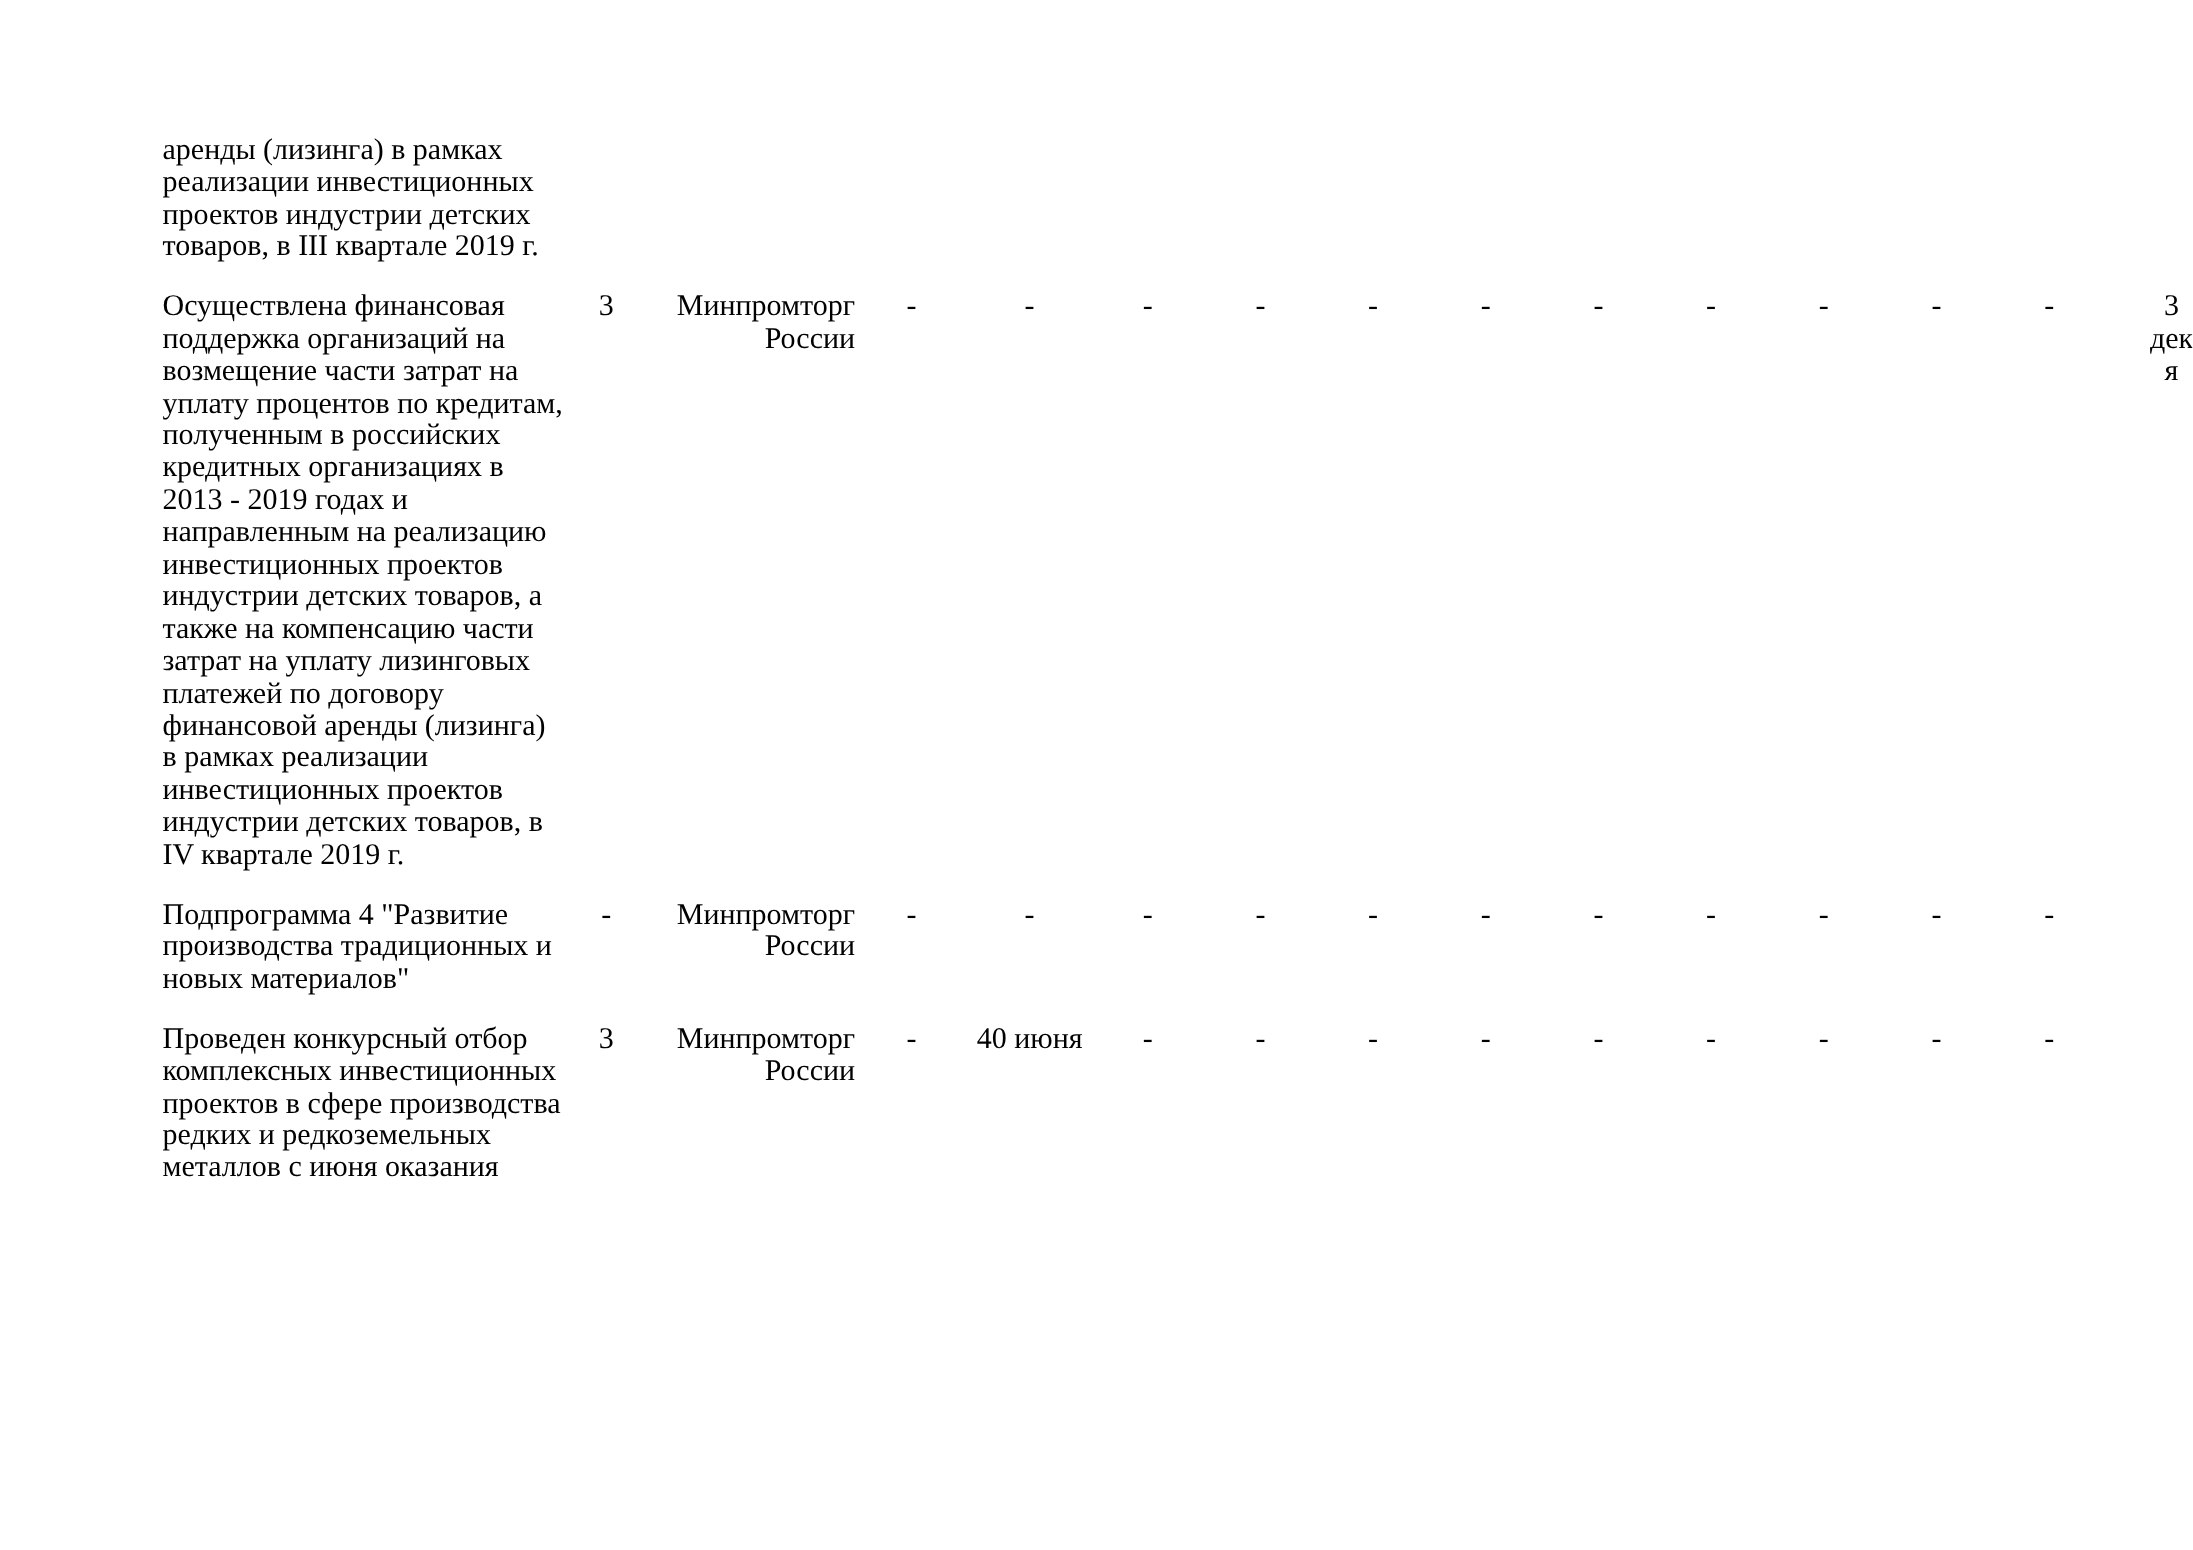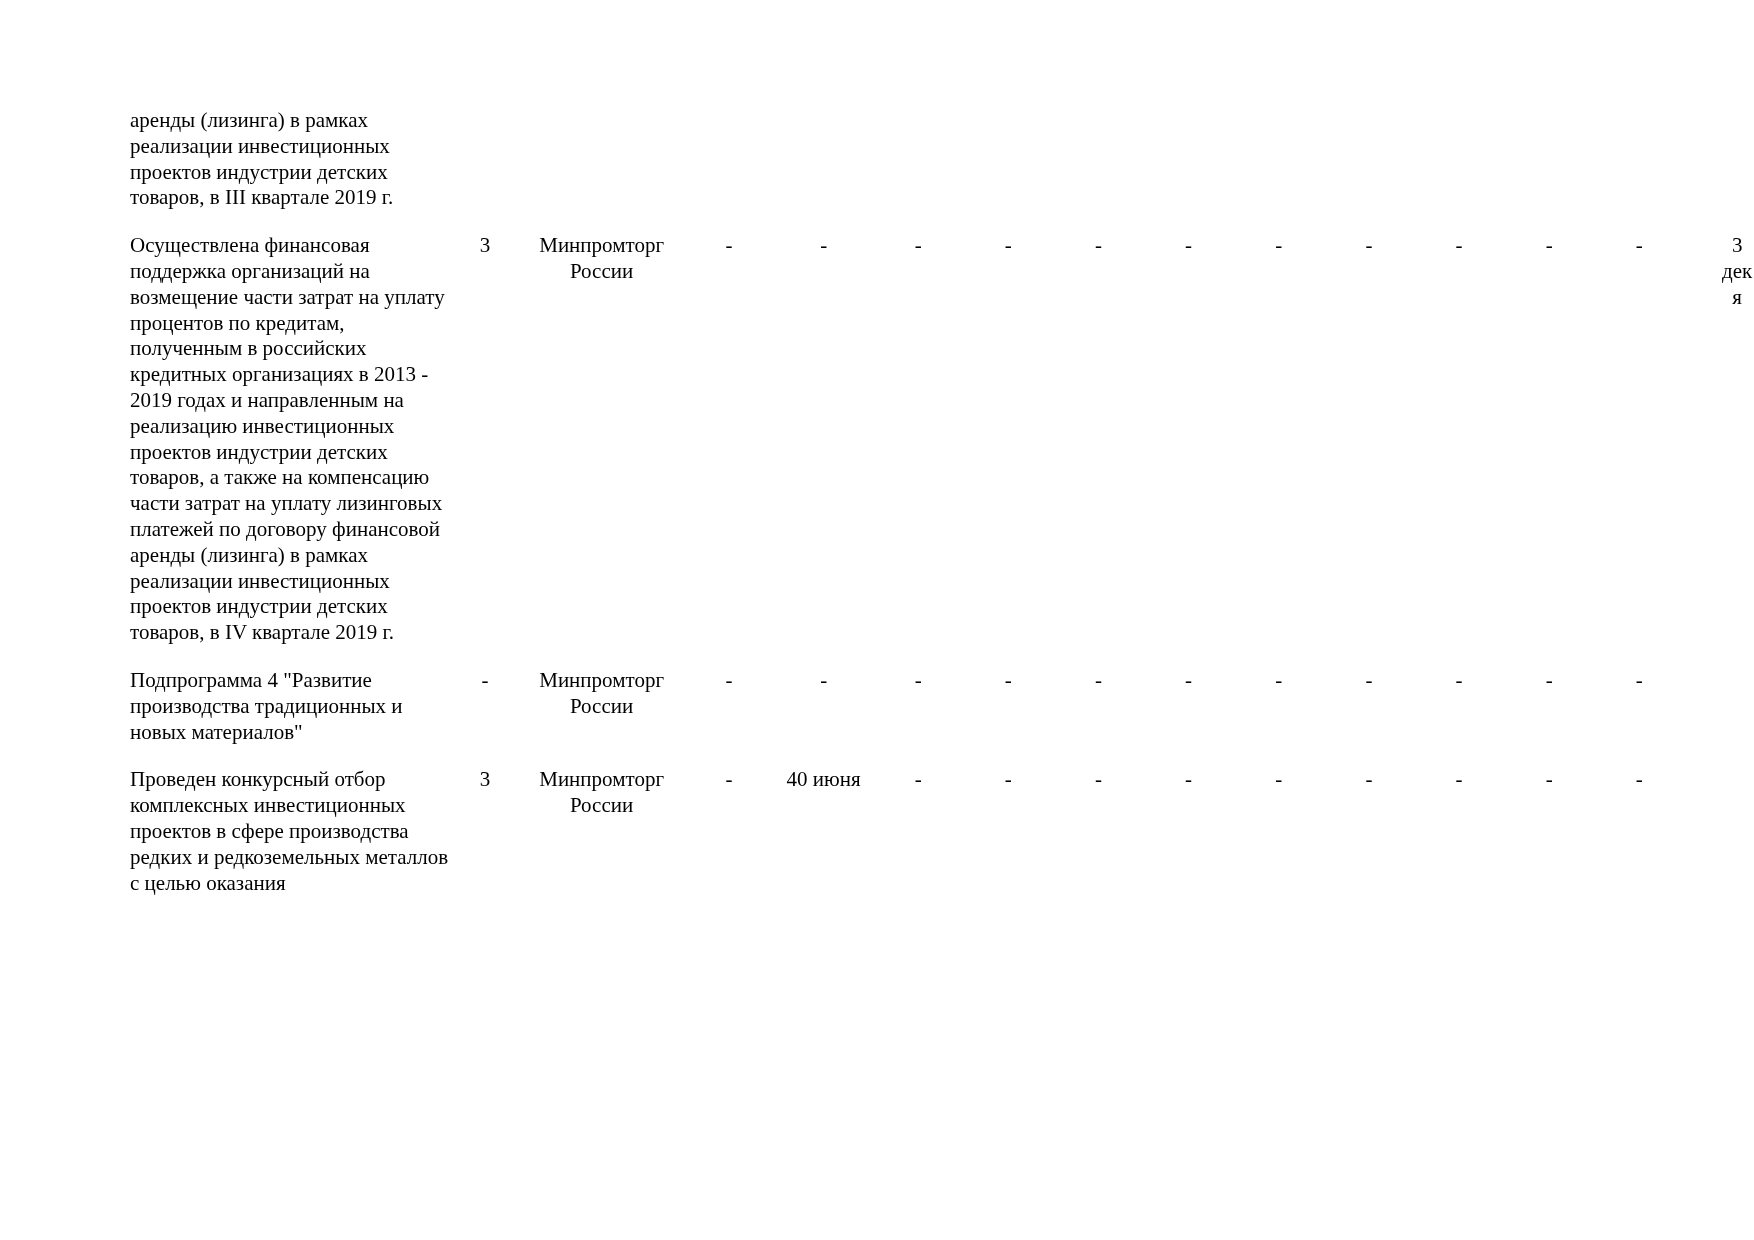--- a/index.html
+++ b/index.html
@@ -24,27 +24,27 @@
     position: absolute;
     left: 130px;
     top: 108px;
     width: 1660px;
     border-collapse: collapse;
     table-layout: fixed;
   }
   table.report td {
     vertical-align: top;
     padding: 0 0 22px 0;
-    font-size: 21px;
+    font-size: 24px;
     line-height: 25.8px;
     border: none;
   }
   td.c-desc      { width: 292px; text-align: left; padding-right: 10px; }
   td.c-num       { width: 62px;  text-align: center; }
-  td.c-org       { width: 150px; text-align: center; padding-left: 8px; }
+  td.c-org       { width: 150px; text-align: right; padding-left: 8px; }
   td.c-val       { width: 82px;  text-align: center; }
   td.c-val-wide  { width: 90px;  text-align: center; }
   td.c-last      { width: 96px;  text-align: center; }
 
   .first-row td { padding-bottom: 26px; }
   .val-date { display: block; }
 </style>
 </head>
 <body>
 
@@ -113,21 +113,21 @@
         <td class="c-val">-</td>
         <td class="c-val">-</td>
         <td class="c-last">
           <span class="val-date"></span>
           <span class="val-date"></span>
           <span class="val-date"></span>
         </td>
       </tr>
 
       <tr>
-        <td class="c-desc">Проведен конкурсный отбор комплексных инвестиционных проектов в сфере производства редких и редкоземельных металлов с целью оказания</td>
+        <td class="c-desc">Проведен конкурсный отбор комплексных инвестиционных проектов в сфере производства редких и редкоземельных металлов с июня оказания</td>
         <td class="c-num">3</td>
         <td class="c-org">Минпромторг России</td>
         <td class="c-val">-</td>
         <td class="c-val-wide">40 июня</td>
         <td class="c-val">-</td>
         <td class="c-val">-</td>
         <td class="c-val">-</td>
         <td class="c-val">-</td>
         <td class="c-val">-</td>
         <td class="c-val">-</td>

